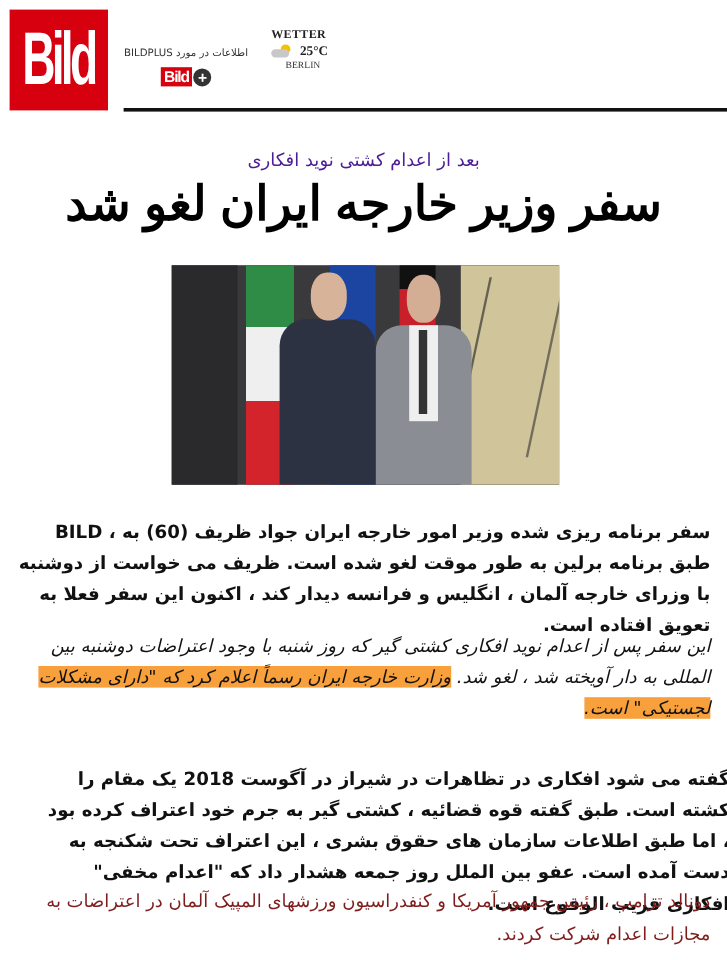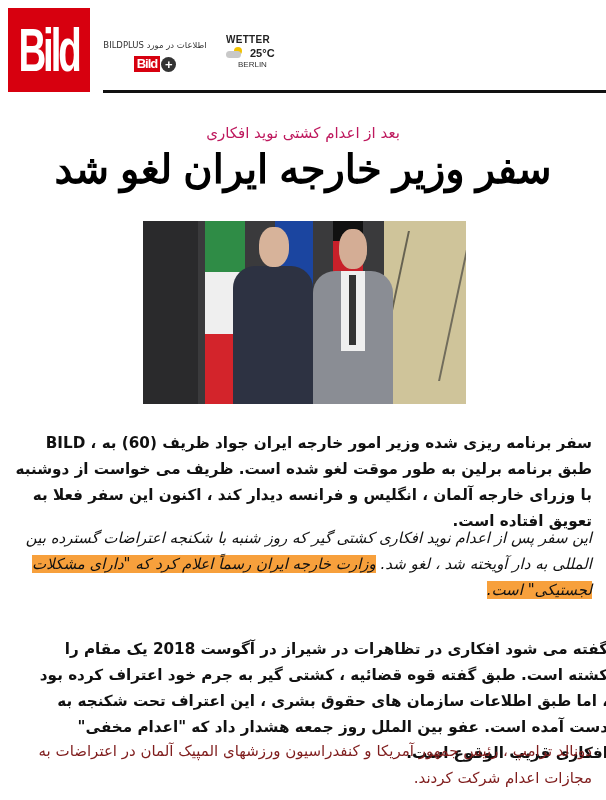--- a/index.html
+++ b/index.html
@@ -7,32 +7,32 @@
 
   .logo { position: absolute; left: 8px; top: 8px; width: 82px; height: 84px; background: #d7000f; display: flex; align-items: center; justify-content: center; }
   .logo-text { color: #fff; font-family: "Liberation Sans", sans-serif; font-weight: 900; font-size: 62px; letter-spacing: -5px; transform: scaleX(0.62); line-height: 1; }
 
   .bildplus { position: absolute; left: 100px; top: 40px; width: 110px; text-align: center; }
   .bildplus-label { font-size: 8.5px; color: #333; white-space: nowrap; font-family: "DejaVu Sans", sans-serif; }
   .bildplus-badge { display: inline-flex; align-items: center; margin-top: 6px; }
   .mini-logo { background: #d7000f; color: #fff; font-weight: 900; font-size: 13px; font-family: "Liberation Sans", sans-serif; padding: 0 3px; height: 16px; line-height: 16px; letter-spacing: -1px; }
   .plus-circle { width: 15px; height: 15px; border-radius: 50%; background: #333; color: #fff; font-weight: bold; font-size: 13px; line-height: 15px; text-align: center; margin-left: 1px; font-family: "Liberation Sans", sans-serif; }
 
-  .weather { position: absolute; left: 226px; top: 34px; width: 60px; font-family: Liberation Sans, sans-serif; }
+  .weather { position: absolute; left: 226px; top: 24px; width: 60px; font-family: Liberation Serif, serif; }
   .weather-title { font-weight: bold; font-size: 10px; color: #222; letter-spacing: 0.3px; }
   .weather-row { display: flex; align-items: flex-start; margin-top: 2px; }
   .cloud-icon { position: relative; width: 18px; height: 12px; }
   .cloud-icon .sun { position: absolute; left: 8px; top: 0; width: 8px; height: 8px; border-radius: 50%; background: #f2c200; }
   .cloud-icon .cloud { position: absolute; left: 0; top: 4px; width: 15px; height: 7px; border-radius: 5px; background: #c8c8c8; }
   .weather-temp { font-weight: bold; font-size: 11px; margin-left: 6px; color: #222; }
   .weather-city { font-size: 8px; color: #333; margin-left: 12px; margin-top: 1px; }
 
   .header-rule { position: absolute; left: 103px; top: 90px; width: 503px; height: 3px; background: #111; }
 
-  .kicker { position: absolute; left: 0; top: 124px; width: 606px; text-align: center; color: #be185d; font-size: 15px; direction: rtl; }
+  .kicker { position: absolute; left: 0; top: 124px; width: 606px; text-align: center; color: #4c1d95; font-size: 15px; direction: rtl; }
   .headline { position: absolute; left: 0; top: 146px; width: 606px; text-align: center; font-family: "Liberation Sans", sans-serif; font-weight: bold; font-size: 40px; color: #000; direction: rtl; letter-spacing: 0.5px; }
 
   .photo { position: absolute; left: 143px; top: 221px; width: 323px; height: 183px; overflow: hidden; background: #3a3a3c; }
   .photo .bg-left { position: absolute; left: 0; top: 0; width: 55px; height: 100%; background: #2a2a2c; }
   .photo .wall { position: absolute; right: 0; top: 0; width: 82px; height: 100%; background: #cfc49a; }
   .photo .flag-iran { position: absolute; left: 62px; top: 0; width: 40px; height: 100%; background: linear-gradient(to bottom, #2f8c46 0%, #2f8c46 28%, #efefef 28%, #efefef 62%, #d3242b 62%, #d3242b 100%); }
   .photo .flag-eu { position: absolute; left: 132px; top: 0; width: 38px; height: 100%; background: #1b45a0; }
   .photo .flag-de { position: absolute; left: 190px; top: 0; width: 30px; height: 60px; background: linear-gradient(to bottom, #111 0%, #111 33%, #c8202a 33%, #c8202a 100%); }
   .photo .man1 { position: absolute; left: 90px; top: 45px; width: 80px; height: 138px; background: #2d3242; border-radius: 22px 22px 0 0; }
   .photo .head1 { position: absolute; left: 116px; top: 6px; width: 30px; height: 40px; background: #d7b39a; border-radius: 45%; }
@@ -92,18 +92,18 @@
   <div class="shirt2"></div>
   <div class="tie2"></div>
   <div class="head2"></div>
   <div class="man1"></div>
   <div class="head1"></div>
 </div>
 
 <p class="para p1" style="margin:0;">سفر برنامه ریزی شده وزیر امور خارجه ایران جواد ظریف (60) به ، BILD طبق برنامه برلین به طور موقت لغو شده است. ظریف می خواست از دوشنبه با وزرای خارجه آلمان ، انگلیس و فرانسه دیدار کند ، اکنون این سفر فعلا به تعویق افتاده است.</p>
 
 <p class="para p2" style="margin:0;">
-  <span>این سفر پس از اعدام نوید افکاری کشتی گیر که روز شنبه با شکنجه اعتراضات گسترده بین المللی به دار آویخته شد ، لغو شد. </span><span class="hl">وزارت خارجه ایران رسماً اعلام کرد که "دارای مشکلات لجستیکی" است.</span>
+  <span>این سفر پس از اعدام نوید افکاری کشتی گیر که روز شنبه با وجود اعتراضات دوشنبه بین المللی به دار آویخته شد ، لغو شد. </span><span class="hl">وزارت خارجه ایران رسماً اعلام کرد که "دارای مشکلات لجستیکی" است.</span>
 </p>
 
 <p class="para p3" style="margin:16px;">گفته می شود افکاری در تظاهرات در شیراز در آگوست 2018 یک مقام را کشته است. طبق گفته قوه قضائیه ، کشتی گیر به جرم خود اعتراف کرده بود ، اما طبق اطلاعات سازمان های حقوق بشری ، این اعتراف تحت شکنجه به دست آمده است. عفو بین الملل روز جمعه هشدار داد که "اعدام مخفی" افکاری قریب الوقوع است.</p>
 
 <p class="para p4" style="margin:0;">دونالد ترامپ ، رئیس جمهور آمریکا و کنفدراسیون ورزشهای المپیک آلمان در اعتراضات به مجازات اعدام شرکت کردند.</p>
 
 </body></html>

